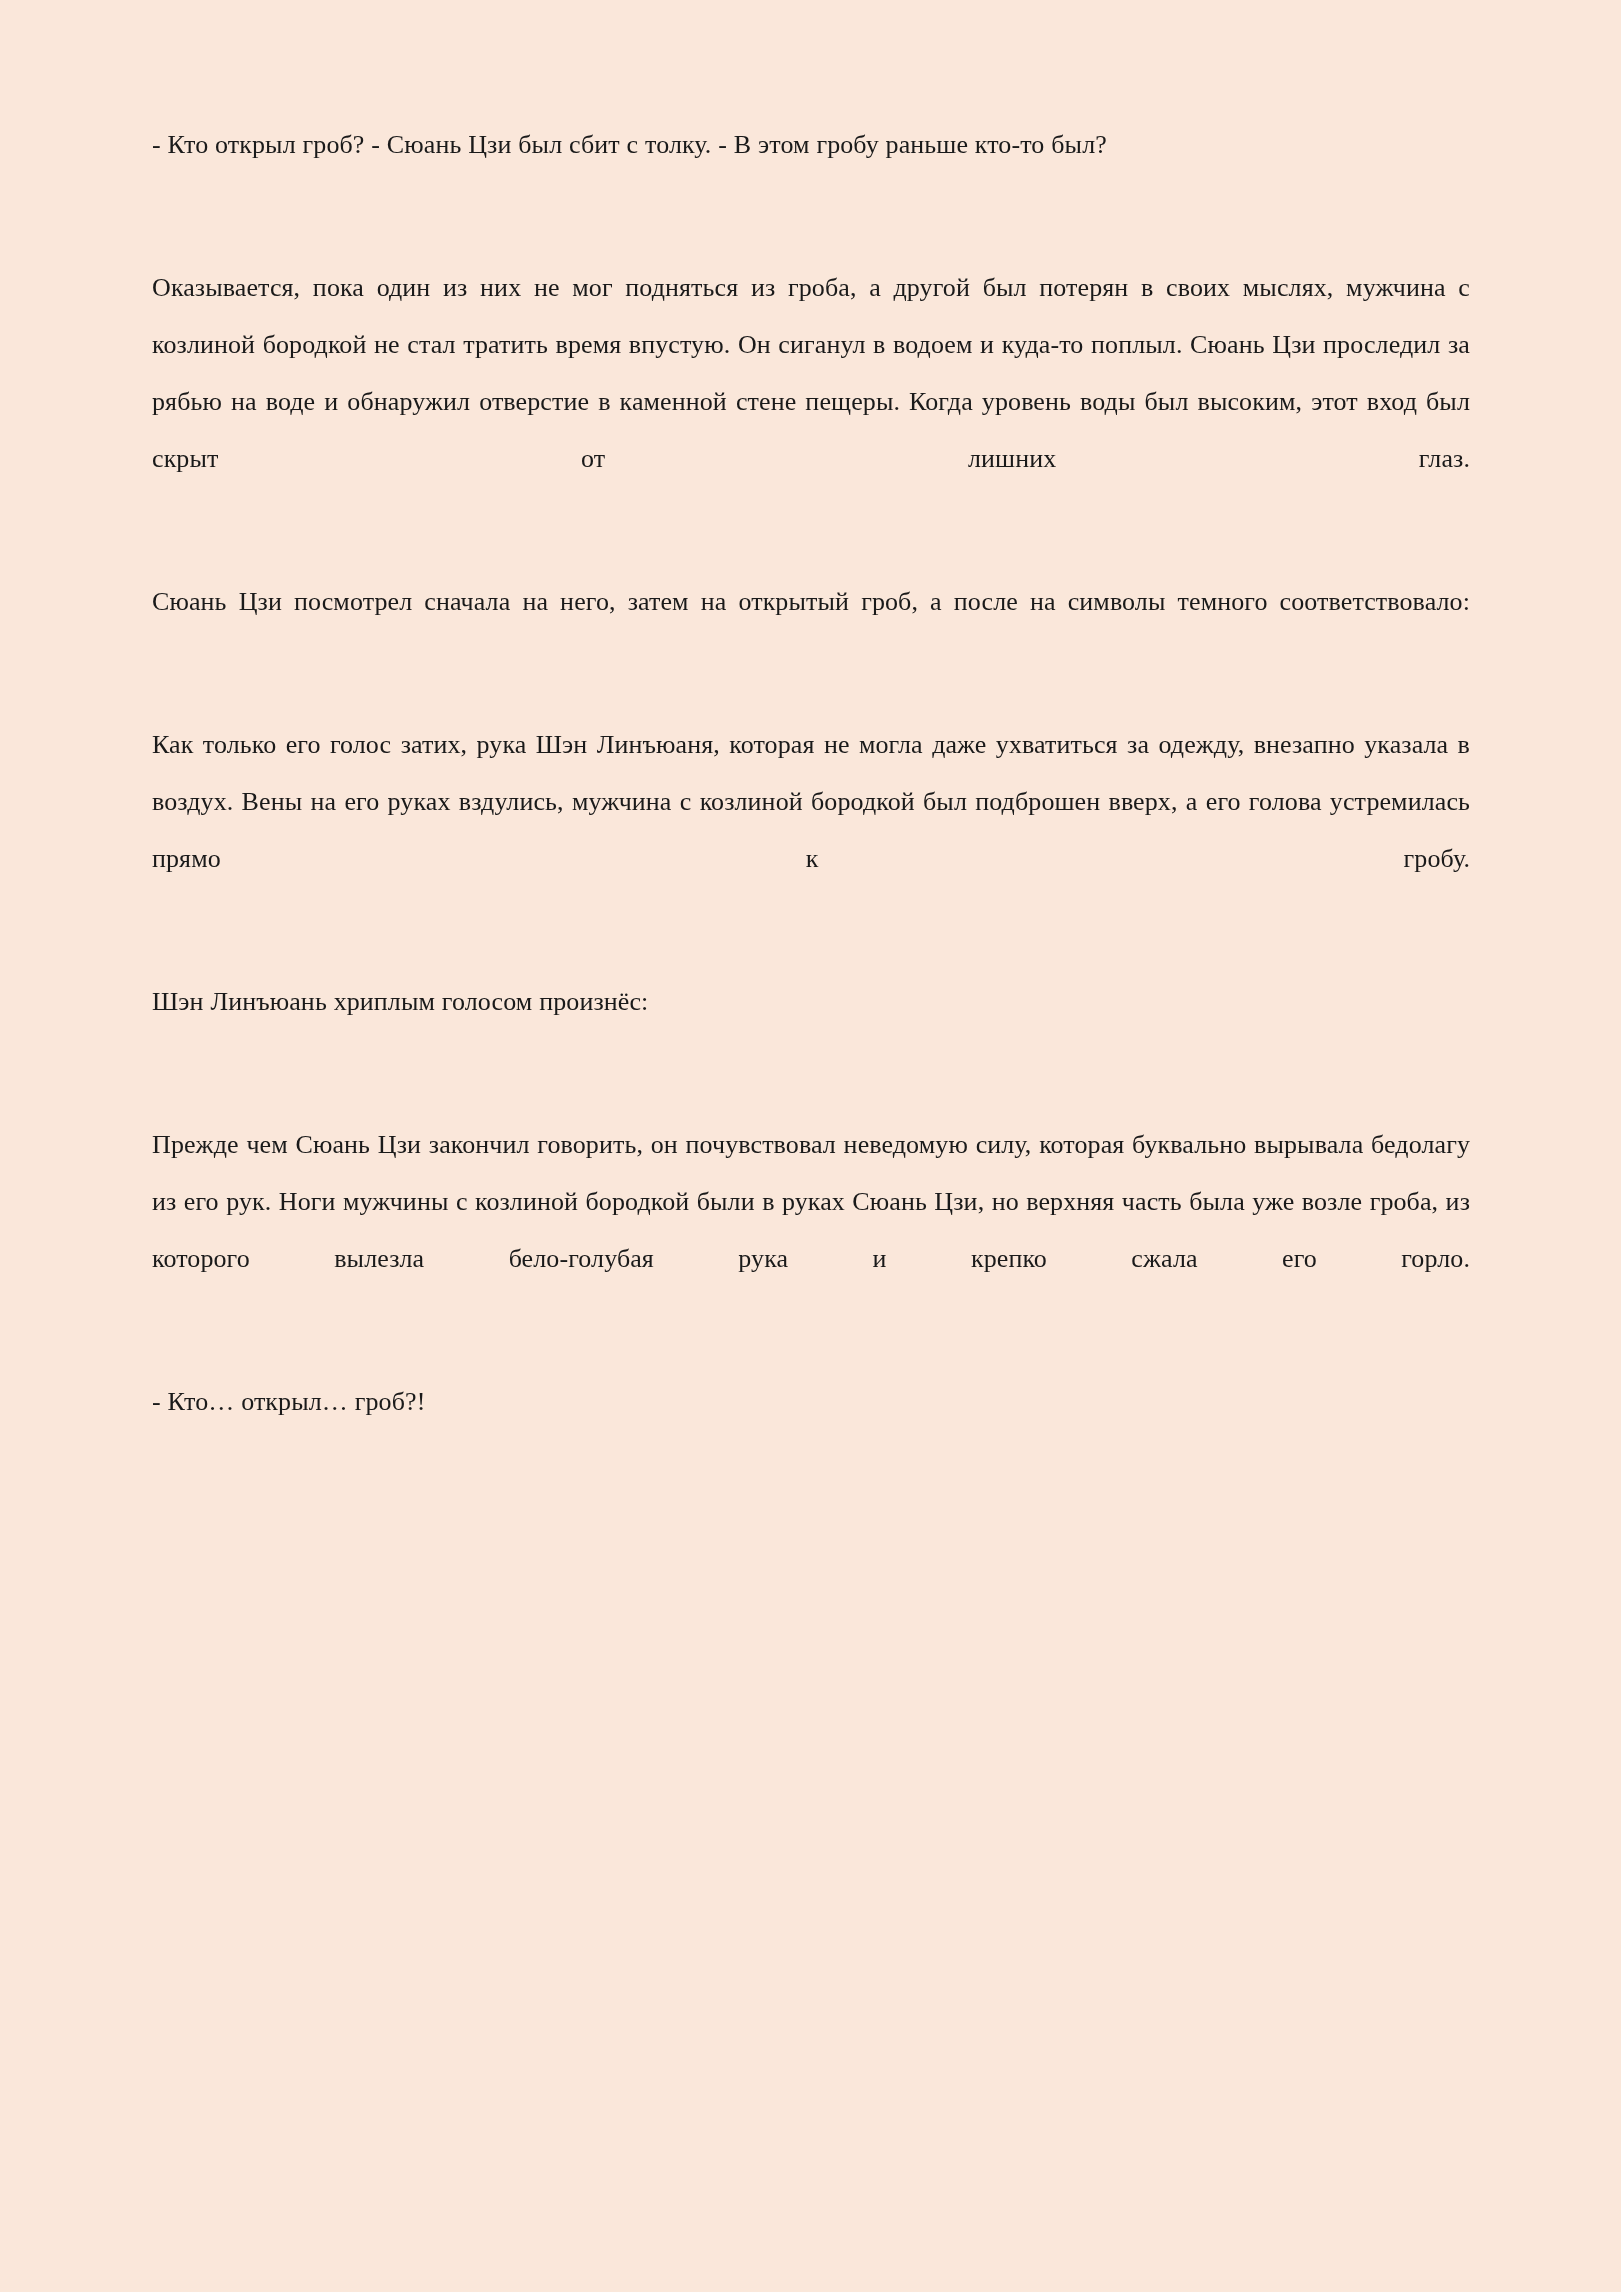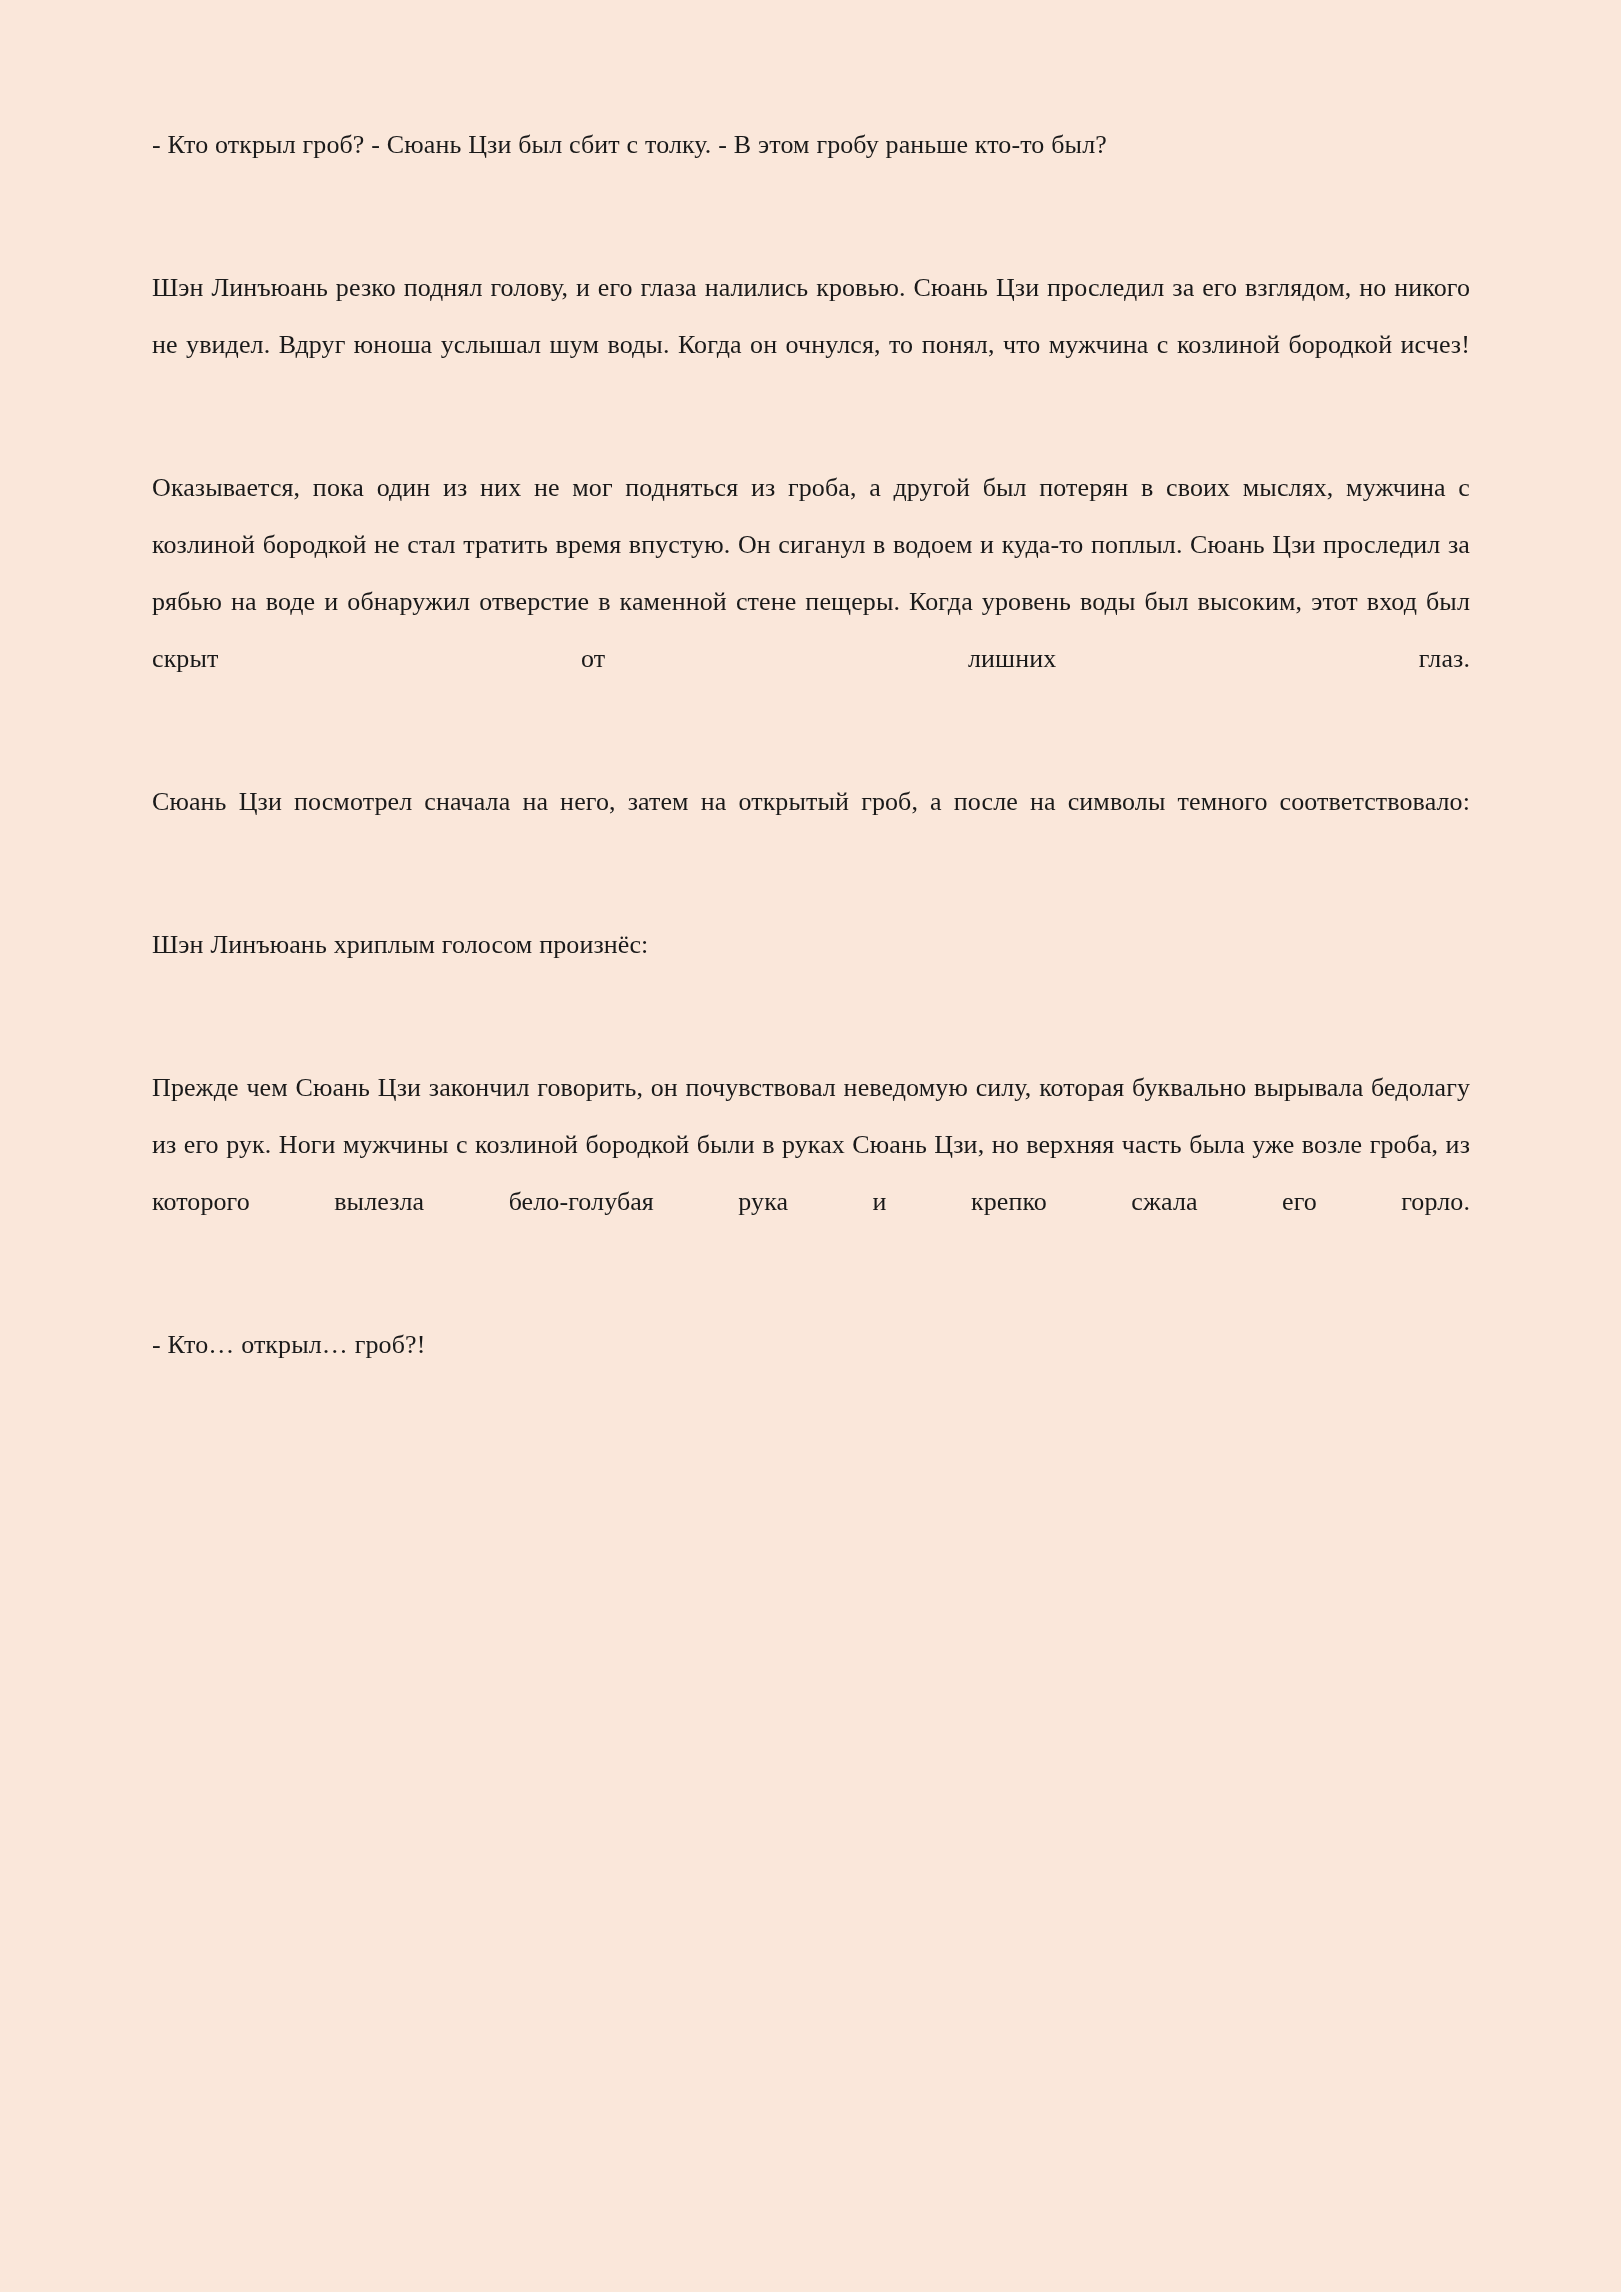--- a/index.html
+++ b/index.html
@@ -50,22 +50,22 @@
     text-align: left;
   }
 </style>
 </head>
 <body>
 
 <div class="page">
   <div class="doc-body">
 
     <p class="para dialogue">- Кто открыл гроб? - Сюань Цзи был сбит с толку. - В этом гробу раньше кто-то был?</p>
-    <p class="para">Шэн Линъюань резко поднял голову, и его глаза налились кровью. Сюань Цзи проследил за его взглядом, но никого не увидел. Вдруг юноша услышал шум воды. Когда он очнулся, то понял, что мужчина с козлиной бородкой исчез!</p>
     <p class="para">Оказывается, пока один из них не мог подняться из гроба, а другой был потерян в своих мыслях, мужчина с козлиной бородкой не стал тратить время впустую. Он сиганул в водоем и куда-то поплыл. Сюань Цзи проследил за рябью на воде и обнаружил отверстие в каменной стене пещеры. Когда уровень воды был высоким, этот вход был скрыт от лишних глаз.</p>
     <p class="para">Сюань Цзи посмотрел сначала на него, затем на открытый гроб, а после на символы темного соответствовало:</p>
+    <p class="para">Как только его голос затих, рука Шэн Линъюаня, которая не могла даже ухватиться за одежду, внезапно указала в воздух. Вены на его руках вздулись, мужчина с козлиной бородкой был подброшен вверх, а его голова устремилась прямо к гробу.</p>
     <p class="para dialogue">Шэн Линъюань хриплым голосом произнёс:</p>
     <p class="para">Прежде чем Сюань Цзи закончил говорить, он почувствовал неведомую силу, которая буквально вырывала бедолагу из его рук. Ноги мужчины с козлиной бородкой были в руках Сюань Цзи, но верхняя часть была уже возле гроба, из которого вылезла бело-голубая рука и крепко сжала его горло.</p>
     <p class="para dialogue">- Кто… открыл… гроб?!</p>
 
   </div>
 </div>
 
 
 </body></html>

